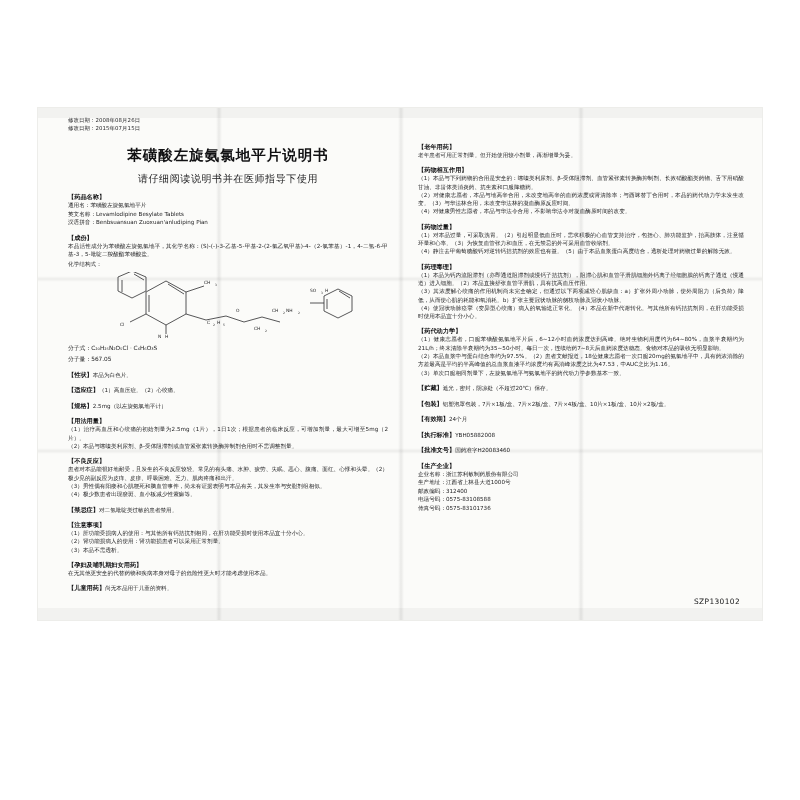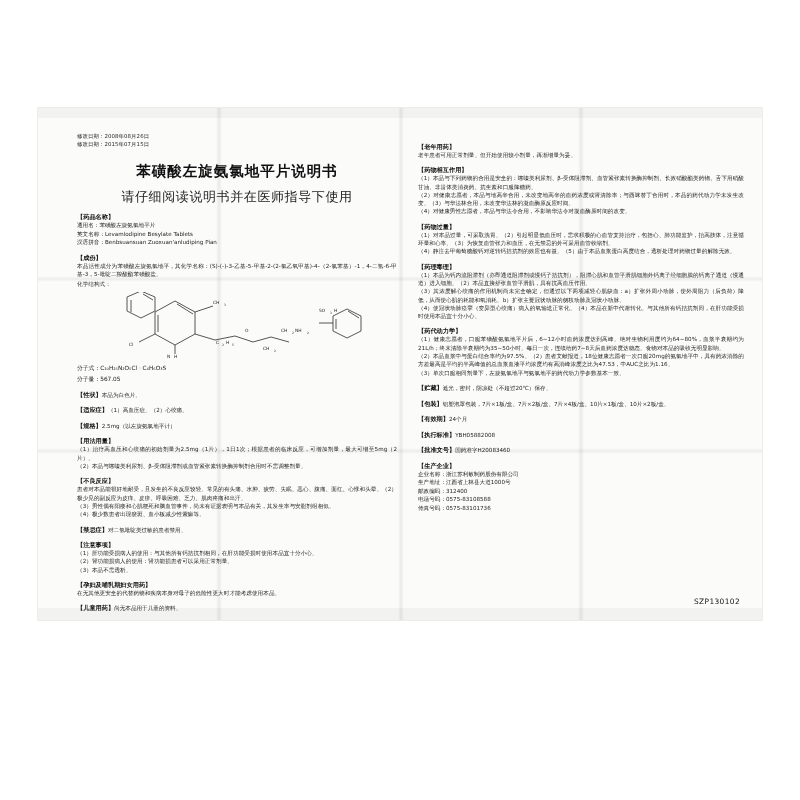--- a/index.html
+++ b/index.html
@@ -43,23 +43,23 @@
     background: rgba(0,0,0,0.035);
   }
 
   .col {
     position: absolute;
     top: 0;
     box-sizing: border-box;
     color: #18181a;
   }
   #col-left {
-    left: 17px;
+    left: 8px;
     width: 356px;
-    padding: 24px 14px 10px 22px;
+    padding: 8px 14px 10px 22px;
   }
   #col-right {
     left: 366px;
     width: 358px;
     padding: 14px 18px 10px 14px;
   }
 
   .revline {
     font-size: 5.4px;
     line-height: 8px;
@@ -72,21 +72,21 @@
     text-align: center;
     font-family: "DejaVu Sans", sans-serif;
     font-weight: bold;
     font-size: 14.5px;
     letter-spacing: 1px;
     margin-top: 14px;
     color: #111113;
   }
   .subtitle {
     text-align: center;
-    font-size: 13px;
+    font-size: 10px;
     margin-top: 7px;
     letter-spacing: 0.6px;
     color: #1d1d1f;
   }
 
   .sect {
     margin-top: 6px;
   }
   .sect-head {
     font-size: 6.2px;

